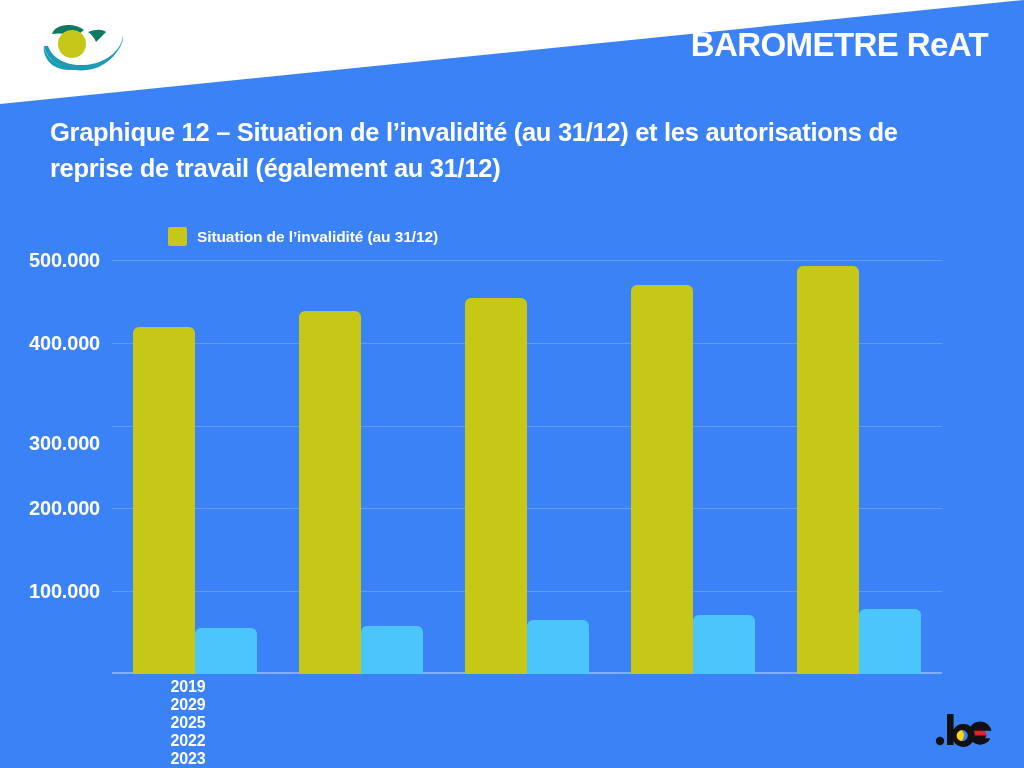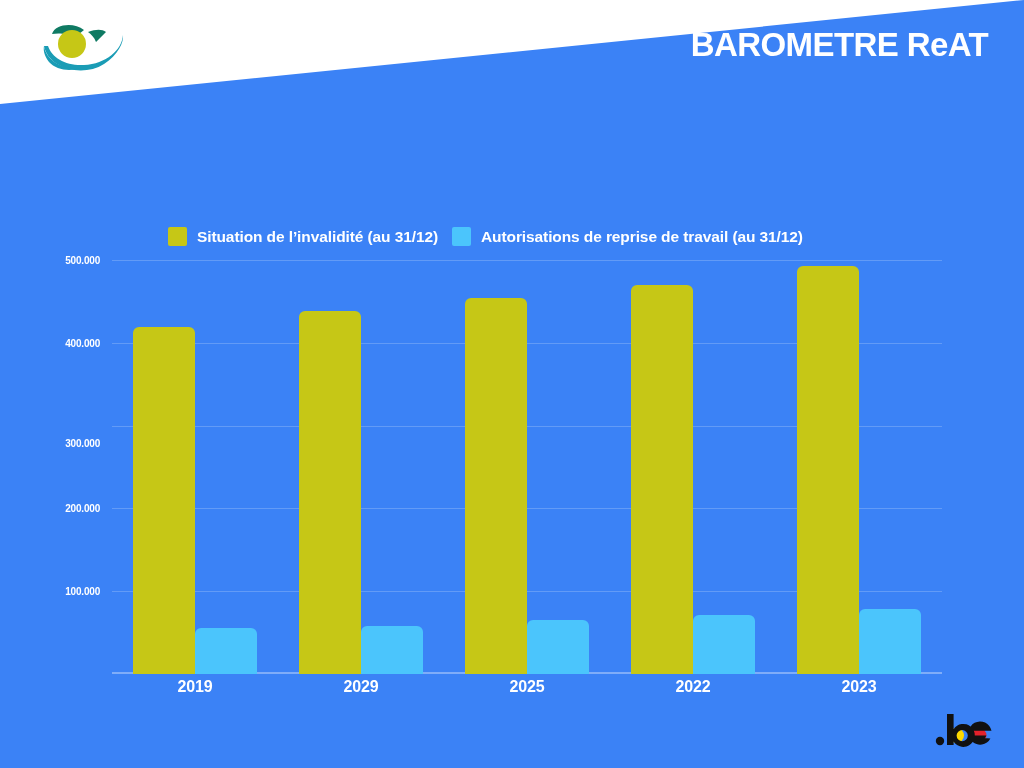--- a/index.html
+++ b/index.html
@@ -119,21 +119,21 @@
     height: 2px;
     background: rgba(255,255,255,0.35);
   }
   .ytick-wrap {
     position: absolute;
     left: -104px;
     width: 92px;
     text-align: right;
     transform: translateY(-50%);
     color: #ffffff;
-    font-size: 10px;
+    font-size: 20px;
     font-weight: bold;
     letter-spacing: -0.2px;
   }
 
   .groups {
     position: absolute;
     left: 0; top: 0;
     width: 830px;
     height: 414px;
     display: flex;
@@ -156,20 +156,21 @@
   .bar.invalidity { background: #c6c716; }
   .bar.resumption { background: #4bc5fc; }
 
   .xlabels {
     position: absolute;
     left: 112px;
     top: 678px;
     width: 830px;
     display: flex;
     justify-content: space-around;
+    flex-direction: column;
   }
   .xlabel {
     width: 152px;
     text-align: center;
     color: #ffffff;
     font-size: 16px;
     font-weight: bold;
     letter-spacing: -0.2px;
   }
 
@@ -194,29 +195,26 @@
       <path d="M30 18 C33 8, 52 6, 62 14 L52 22 C46 17, 36 17, 30 18 Z" fill="#0f7a63"></path>
       <path d="M66 16 C74 13, 80 13, 84 16 L74 26 C72 21, 69 18, 66 16 Z" fill="#0f7a63"></path>
       <path d="M22 30 C26 52, 60 62, 82 48 C96 39, 102 26, 101 19 C100 34, 84 48, 62 49 C44 50, 30 42, 26 30 Z" fill="#1a9cb5"></path>
       <path d="M22 30 C24 44, 40 54, 58 52 C48 56, 34 54, 27 46 C23 41, 21 35, 22 30 Z" fill="#1a9cb5"></path>
       <circle cx="50" cy="28" r="14" fill="#c6c716"></circle>
     </svg>
 
     <div class="brand-title">BAROMETRE ReAT</div>
   </div>
 
+  <div class="chart-title">Graphique 12 – Situation de l’invalidité (au 31/12) et les autorisations de reprise de travail (également au 31/12)</div>
 
   <div class="legend">
     <div class="legend-item">
       <span class="legend-swatch" style="background:#c6c716"></span>
       <span class="legend-label">Situation de l’invalidité (au 31/12)</span>
-    </div>
-    <div class="legend-item">
-      <span class="legend-swatch" style="background:#4bc5fc"></span>
-      <span class="legend-label">Autorisations de reprise de travail (au 31/12)</span>
     </div>
   </div>
 
   <div class="plot">
     <div id="gridlines">
         <div class="gridline" style="top: 331.2px;"></div>
         <div class="ytick-wrap" style="top: 331.2px;">100.000</div>
         <div class="gridline" style="top: 248.4px;"></div>
         <div class="ytick-wrap" style="top: 248.4px;">200.000</div>
         <div class="gridline" style="top: 165.6px;"></div>

